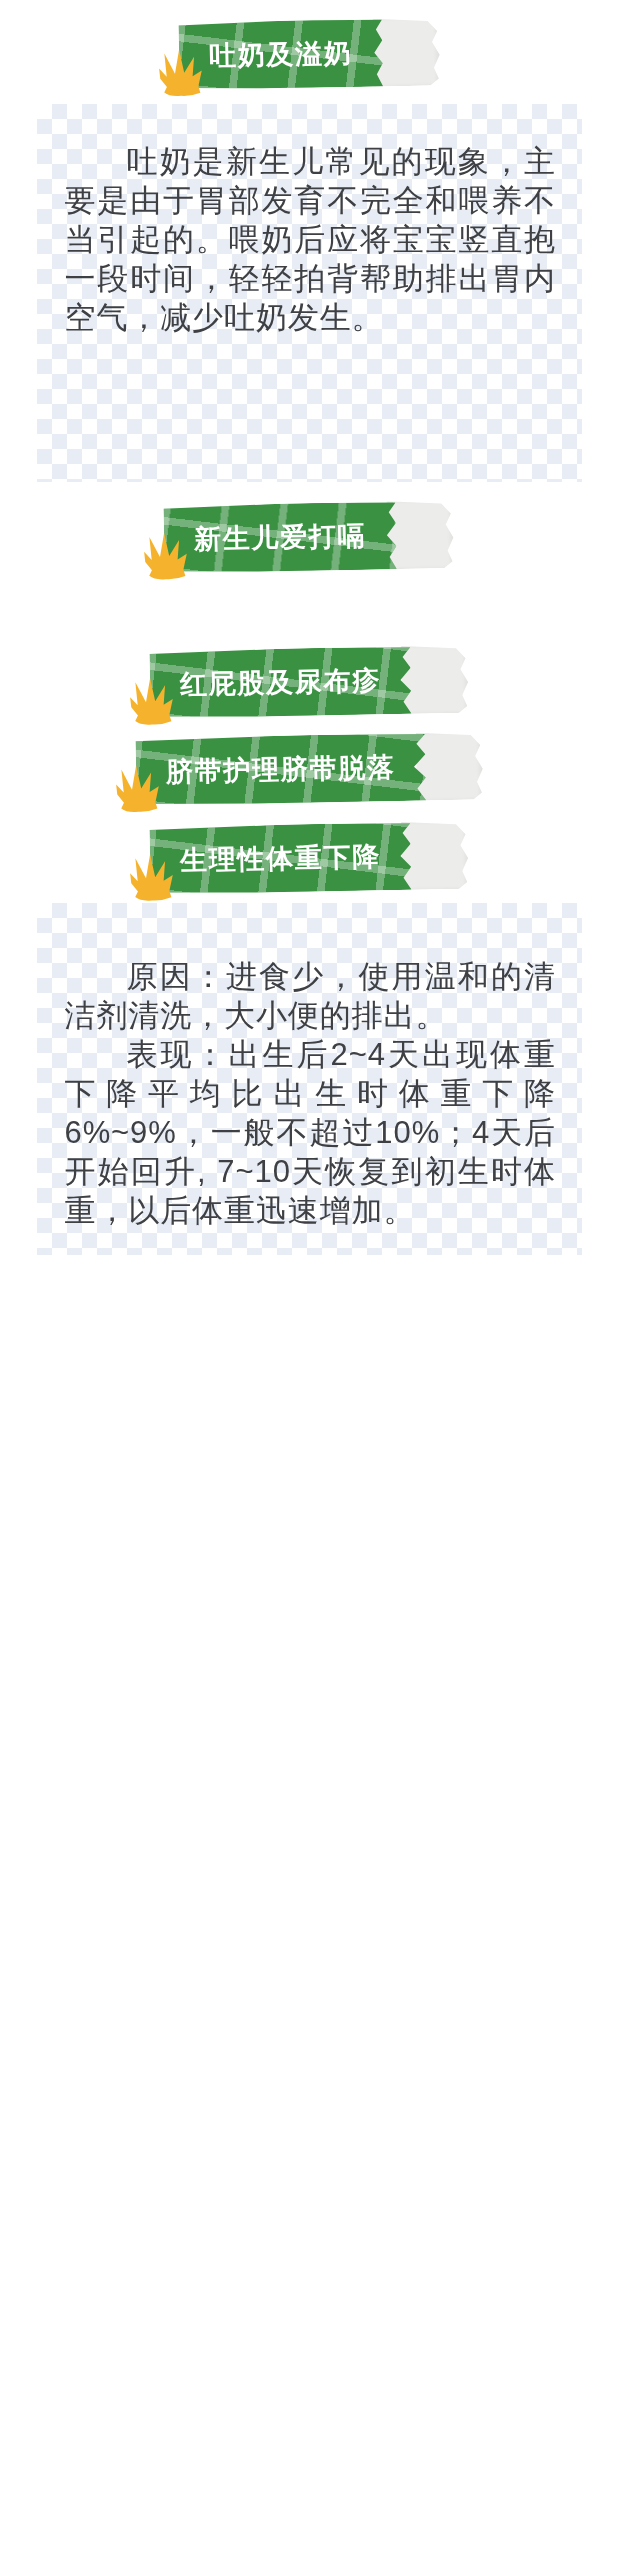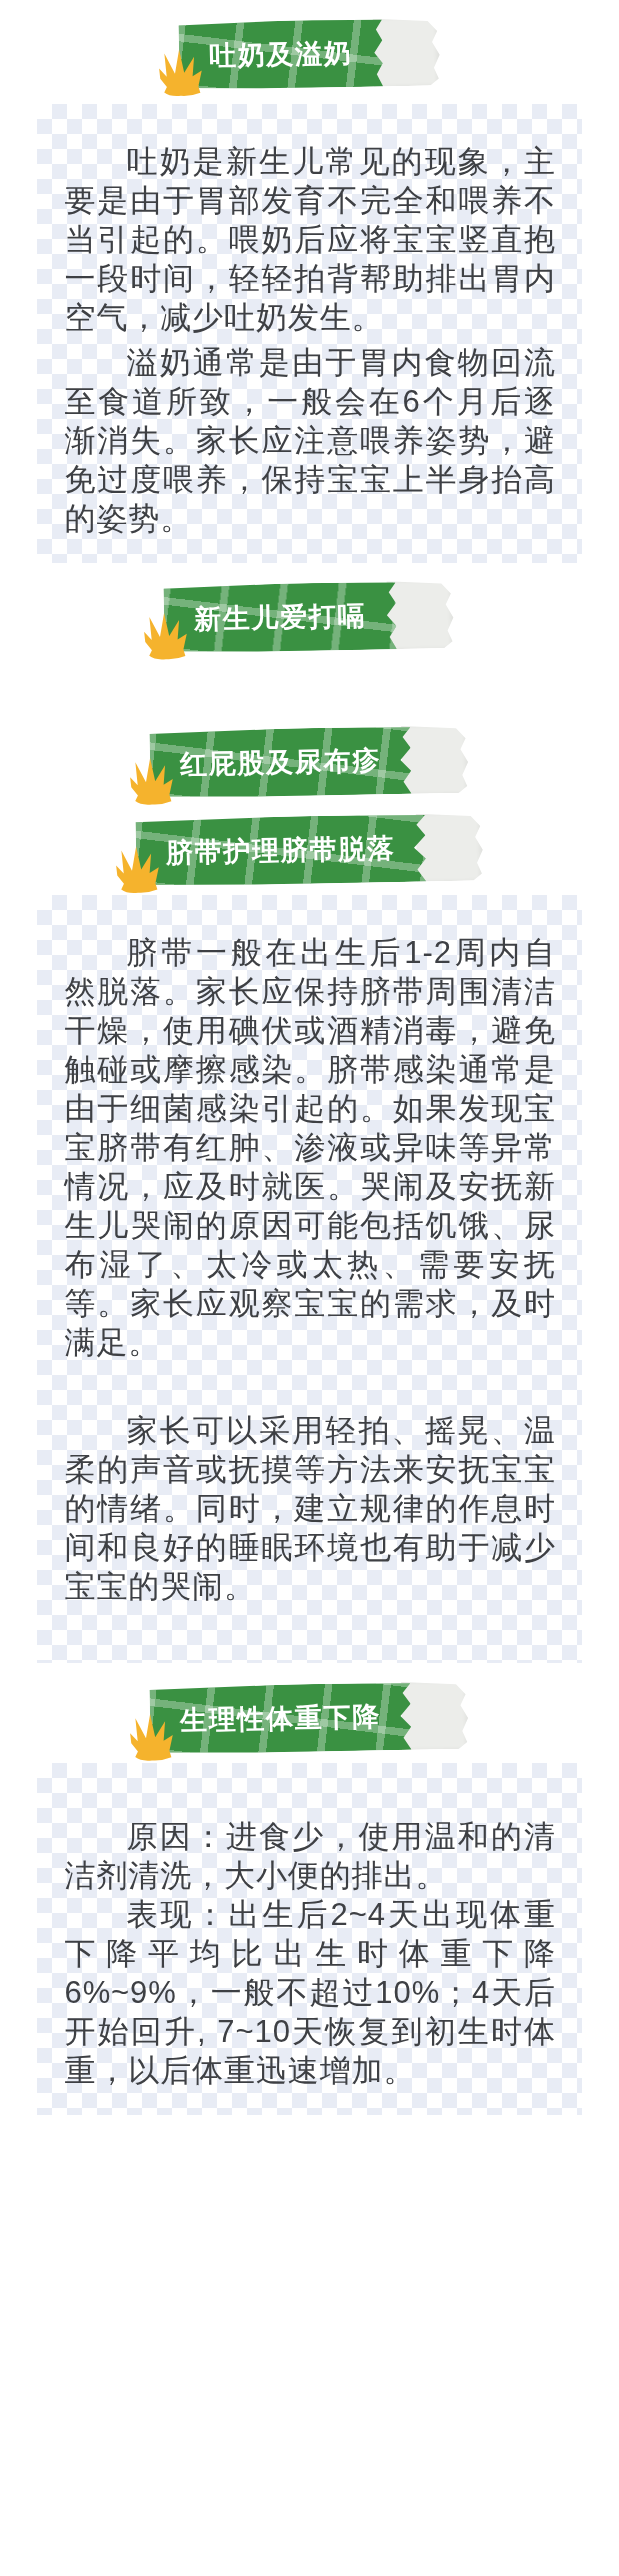--- a/index.html
+++ b/index.html
@@ -111,21 +111,20 @@
           <path d="M10 44 L26 62 L22 12 L44 56 L54 4 L64 54 L86 20 L82 62 L102 50 L94 84 L98 98 Q76 106 56 104 Q32 106 20 96 L26 84 L12 66 Z" fill="#F5B32D"></path>
         </svg>
         <div class="tape-green">
           <span class="tape-label">吐奶及溢奶</span>
         </div>
         <div class="tape-torn"></div>
       </div>
     </div>
     <div class="card">
         <p>吐奶是新生儿常见的现象，主要是由于胃部发育不完全和喂养不当引起的。喂奶后应将宝宝竖直抱一段时间，轻轻拍背帮助排出胃内空气，减少吐奶发生。</p>
-        <p>溢奶通常是由于胃内食物回流至食道所致，一般会在6个月后逐渐消失。家长应注意喂养姿势，避免过度喂养，保持宝宝上半身抬高的姿势。</p>
       </div>
   </section>
 
   <section class="section s2">
     <div class="banner">
       <div class="tape-wrap">
         <svg class="crown" viewBox="0 0 120 108" xmlns="http://www.w3.org/2000/svg">
           <path d="M10 44 L26 62 L22 12 L44 56 L54 4 L64 54 L86 20 L82 62 L102 50 L94 84 L98 98 Q76 106 56 104 Q32 106 20 96 L26 84 L12 66 Z" fill="#F5B32D"></path>
         </svg>
         <div class="tape-green">
@@ -155,24 +154,20 @@
       <div class="tape-wrap">
         <svg class="crown" viewBox="0 0 120 108" xmlns="http://www.w3.org/2000/svg">
           <path d="M10 44 L26 62 L22 12 L44 56 L54 4 L64 54 L86 20 L82 62 L102 50 L94 84 L98 98 Q76 106 56 104 Q32 106 20 96 L26 84 L12 66 Z" fill="#F5B32D"></path>
         </svg>
         <div class="tape-green">
           <span class="tape-label">脐带护理脐带脱落</span>
         </div>
         <div class="tape-torn"></div>
       </div>
     </div>
-    <div class="card">
-        <p>脐带一般在出生后1-2周内自然脱落。家长应保持脐带周围清洁干燥，使用碘伏或酒精消毒，避免触碰或摩擦感染。脐带感染通常是由于细菌感染引起的。如果发现宝宝脐带有红肿、渗液或异味等异常情况，应及时就医。哭闹及安抚新生儿哭闹的原因可能包括饥饿、尿布湿了、太冷或太热、需要安抚等。家长应观察宝宝的需求，及时满足。</p>
-        <p>家长可以采用轻拍、摇晃、温柔的声音或抚摸等方法来安抚宝宝的情绪。同时，建立规律的作息时间和良好的睡眠环境也有助于减少宝宝的哭闹。</p>
-      </div>
   </section>
 
   <section class="section s5">
     <div class="banner">
       <div class="tape-wrap">
         <svg class="crown" viewBox="0 0 120 108" xmlns="http://www.w3.org/2000/svg">
           <path d="M10 44 L26 62 L22 12 L44 56 L54 4 L64 54 L86 20 L82 62 L102 50 L94 84 L98 98 Q76 106 56 104 Q32 106 20 96 L26 84 L12 66 Z" fill="#F5B32D"></path>
         </svg>
         <div class="tape-green">
           <span class="tape-label">生理性体重下降</span>

